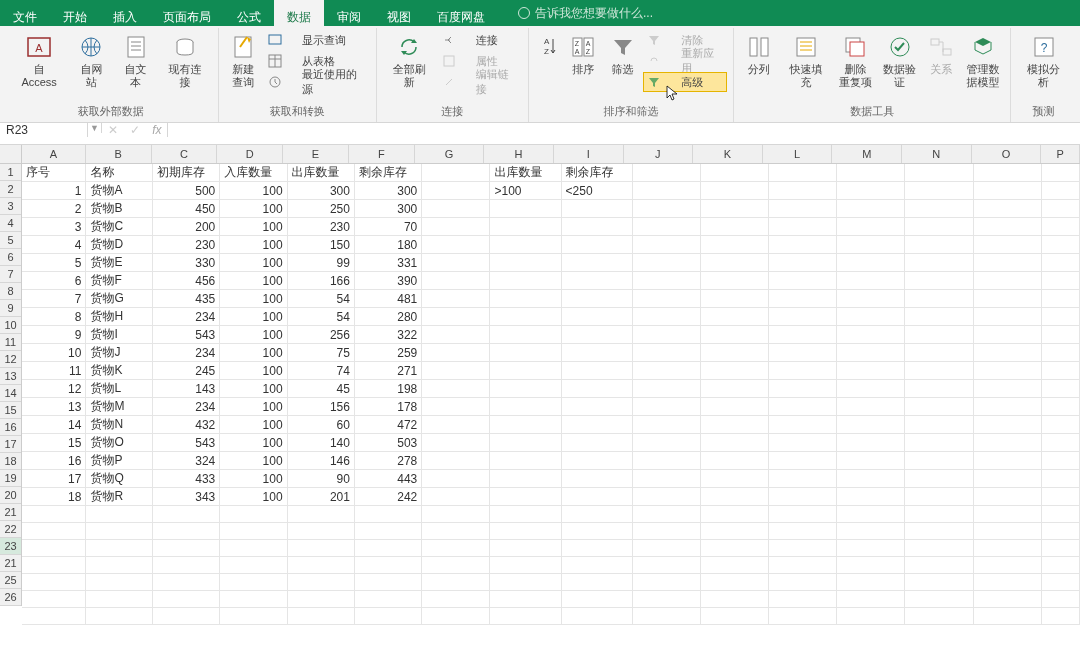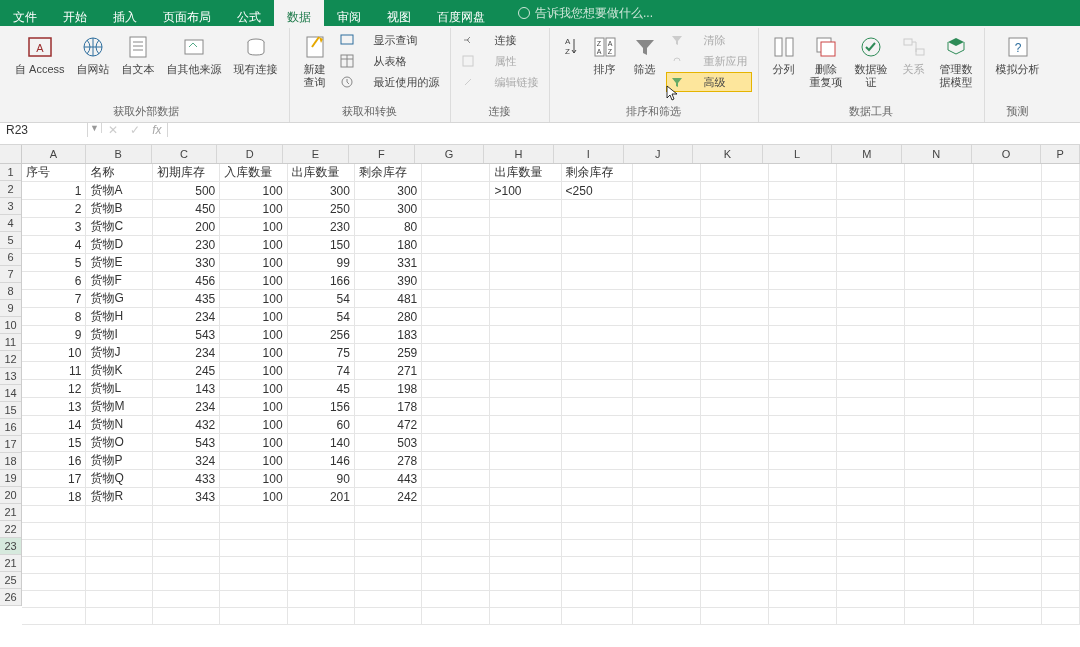--- a/index.html
+++ b/index.html
@@ -92,29 +92,20 @@
               <line x1="8" y1="8" x2="18" y2="8" stroke="#888"></line>
               <line x1="8" y1="12" x2="18" y2="12" stroke="#888"></line>
               <line x1="8" y1="16" x2="18" y2="16" stroke="#888"></line>
             </svg>
           </div>
           <span>自文本</span>
         </div>
       <div class="bigbtn">
           <div class="ic">
             <svg width="26" height="26">
-              <rect x="4" y="6" width="18" height="14" fill="#fff" stroke="#888"></rect>
-              <path d="M8 13l4-4 4 4" stroke="#5a8" fill="none"></path>
-            </svg>
-          </div>
-          <span>自其他来源</span>
-        </div>
-      <div class="bigbtn">
-          <div class="ic">
-            <svg width="26" height="26">
               <ellipse cx="13" cy="8" rx="8" ry="3" fill="#fff" stroke="#888"></ellipse>
               <path d="M5 8v10q0 3 8 3t8-3V8" fill="#fff" stroke="#888"></path>
             </svg>
           </div>
           <span>现有连接</span>
         </div>
     </div>
     <div class="label">获取外部数据</div>
   </div>
 
@@ -159,20 +150,30 @@
             </span>
             <span>最近使用的源</span>
           </div>
       </div>
     </div>
     <div class="label">获取和转换</div>
   </div>
 
   <div class="rgroup">
     <div class="body">
+      <div class="bigbtn">
+          <div class="ic">
+            <svg width="26" height="26">
+              <path d="M6 13a7 7 0 0 1 12-5M20 13a7 7 0 0 1-12 5" fill="none" stroke="#2e8b57" stroke-width="1.5"></path>
+              <polygon points="18,5 21,9 15,9" fill="#2e8b57"></polygon>
+              <polygon points="8,21 5,17 11,17" fill="#2e8b57"></polygon>
+            </svg>
+          </div>
+          <span>全部刷新</span>
+        </div>
       <div class="smallcol">
         <div class="smallbtn">
             <span class="sic">
               <svg width="14" height="14">
                 <path d="M3 7h5M6 7l3-3M6 7l3 3" stroke="#888" fill="none"></path>
               </svg>
             </span>
             <span>连接</span>
           </div>
         <div class="smallbtn" style="color:#aaa">
@@ -261,20 +262,29 @@
   <div class="rgroup">
     <div class="body">
       <div class="bigbtn">
           <div class="ic">
             <svg width="26" height="26">
               <rect x="4" y="4" width="7" height="18" fill="#fff" stroke="#888"></rect>
               <rect x="15" y="4" width="7" height="18" fill="#fff" stroke="#888"></rect>
             </svg>
           </div>
           <span>分列</span>
+        </div>
+      <div class="bigbtn">
+          <div class="ic">
+            <svg width="26" height="26">
+              <rect x="4" y="4" width="18" height="18" fill="#fff" stroke="#888"></rect>
+              <path d="M7 8h12M7 12h12M7 16h12" stroke="#e6a800"></path>
+            </svg>
+          </div>
+          <span>快速填充</span>
         </div>
       <div class="bigbtn">
           <div class="ic">
             <svg width="26" height="26">
               <rect x="4" y="4" width="14" height="14" fill="#fff" stroke="#888"></rect>
               <rect x="8" y="8" width="14" height="14" fill="#fff" stroke="#c44"></rect>
             </svg>
           </div>
           <span style="white-space:pre">删除
 重复项</span>
@@ -450,21 +460,21 @@
             <td class="colN l"></td>
             <td class="colO l"></td>
             <td class="colP l"></td>
           </tr>
           <tr>
             <td class="colA r">3</td>
             <td class="colB l">货物C</td>
             <td class="colC r">200</td>
             <td class="colD r">100</td>
             <td class="colE r">230</td>
-            <td class="colF r">80</td>
+            <td class="colF r">70</td>
             <td class="colG l"></td>
             <td class="colH l"></td>
             <td class="colI l"></td>
             <td class="colJ l"></td>
             <td class="colK l"></td>
             <td class="colL l"></td>
             <td class="colM l"></td>
             <td class="colN l"></td>
             <td class="colO l"></td>
             <td class="colP l"></td>
@@ -558,21 +568,21 @@
             <td class="colN l"></td>
             <td class="colO l"></td>
             <td class="colP l"></td>
           </tr>
           <tr>
             <td class="colA r">9</td>
             <td class="colB l">货物I</td>
             <td class="colC r">543</td>
             <td class="colD r">100</td>
             <td class="colE r">256</td>
-            <td class="colF r">183</td>
+            <td class="colF r">322</td>
             <td class="colG l"></td>
             <td class="colH l"></td>
             <td class="colI l"></td>
             <td class="colJ l"></td>
             <td class="colK l"></td>
             <td class="colL l"></td>
             <td class="colM l"></td>
             <td class="colN l"></td>
             <td class="colO l"></td>
             <td class="colP l"></td>

